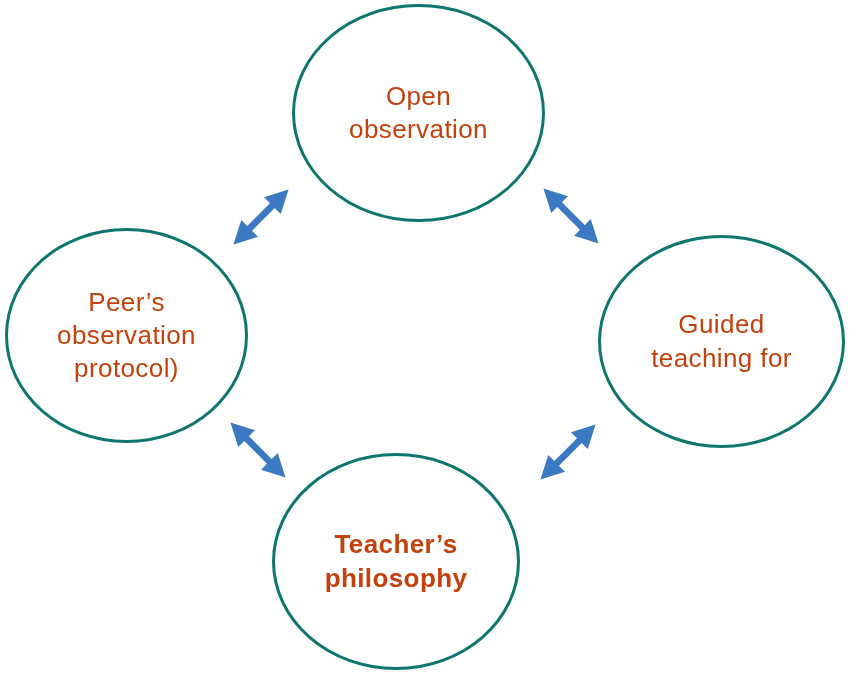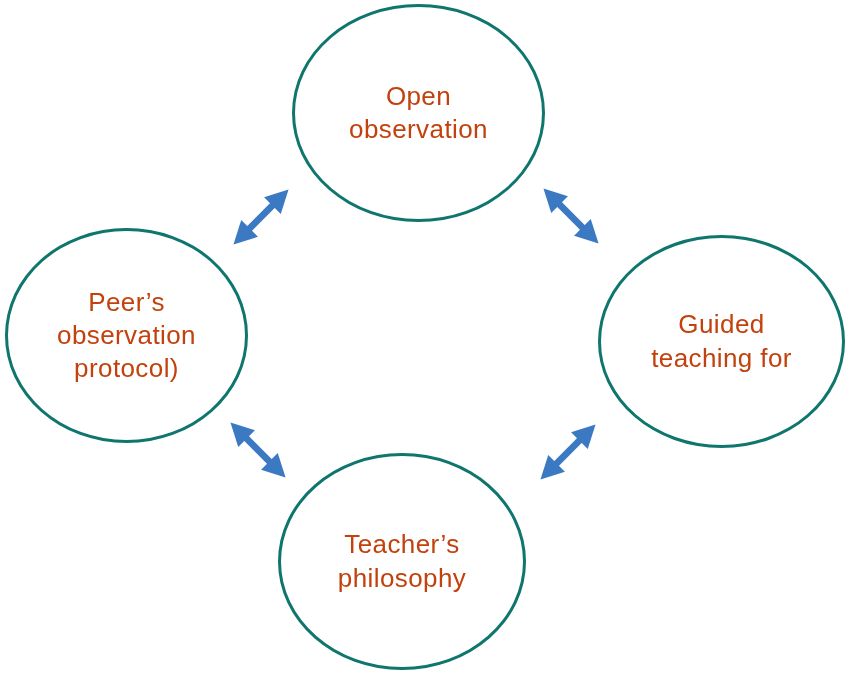--- a/index.html
+++ b/index.html
@@ -27,21 +27,21 @@
     text-align: center;
     color: #c2410c;
     font-size: 26px;
     line-height: 1.27;
     letter-spacing: 0.4px;
   }
   .node-label span { display: block; }
   .node-top    { left: 292px; top: 4px;   width: 253px; height: 218px; }
   .node-left   { left: 5px;   top: 228px; width: 243px; height: 215px; }
   .node-right  { left: 598px; top: 235px; width: 247px; height: 213px; justify-content: center; }
-  .node-bottom { left: 278px; top: 453px; width: 248px; height: 217px; }
+  .node-bottom { left: 272px; top: 453px; width: 248px; height: 217px; font-weight: bold; }
   .arrow {
     position: absolute;
     width: 76px;
     height: 76px;
   }
   .arrow.flip { transform: scaleX(-1); }
   .arrow-tl { left: 223px; top: 179px; }
   .arrow-tr { left: 533px; top: 178px; }
   .arrow-bl { left: 220px; top: 412px; }
   .arrow-br { left: 530px; top: 414px; }

